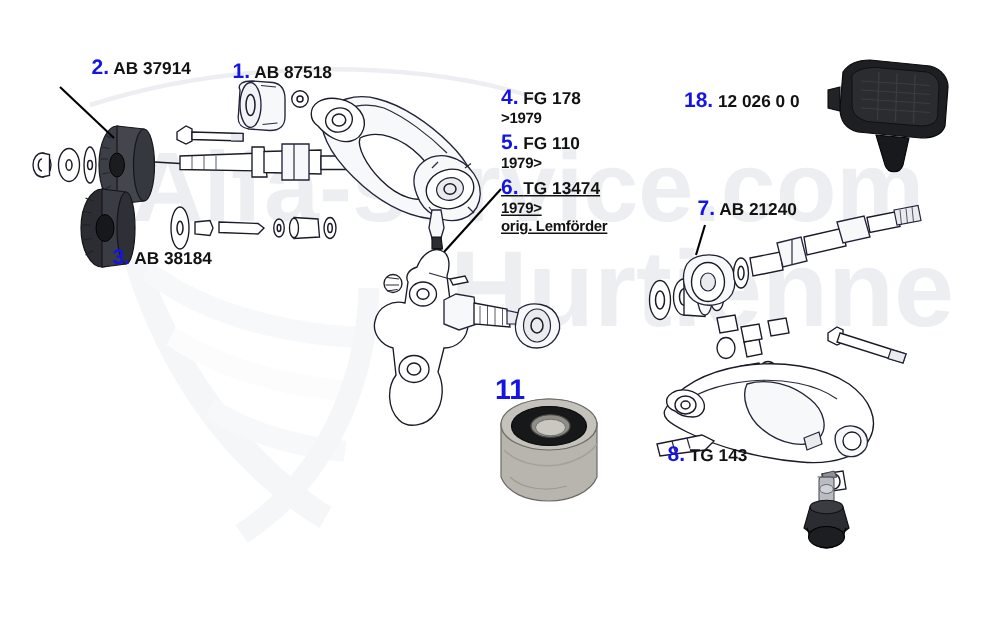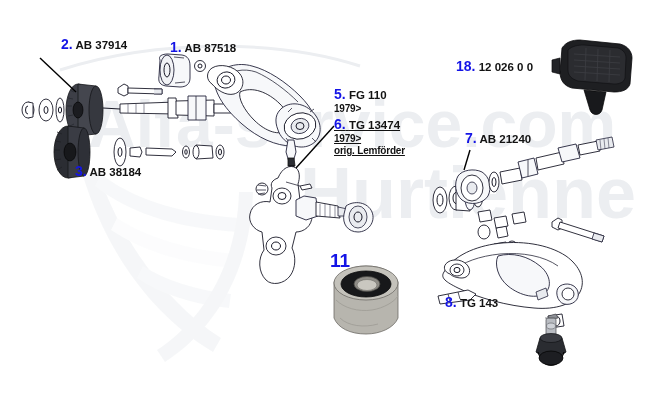--- a/index.html
+++ b/index.html
@@ -318,30 +318,35 @@
       <path d="M340 318 C 348 326 364 328 378 324" fill="none" stroke="#9d9b94" stroke-width="0.8"></path>
     </g>
 
   </svg>
 
   <div class="lbl" style="left:28px;  top:39px;margin-left:33px;">
     <span class="n">2.</span>
     <span>AB 37914</span>
   </div>
 
-  <div class="lbl" style="left:170px; top:42px;">
+  <div class="lbl" style="left:155px; top:42px;">
     <span class="n">1.</span>
     <span>AB 87518</span>
   </div>
 
   <div class="lbl" style="left:75px;  top:166px;">
     <span class="n">3.</span>
     <span>AB 38184</span>
   </div>
 
+  <div class="lbl" style="left:334px; top:59px;">
+    <span class="n">4.</span>
+    <span>FG 178</span>
+    <span class="sub">&gt;1979</span>
+  </div>
 
   <div class="lbl" style="left:334px; top:89px;">
     <span class="n">5.</span>
     <span>FG 110</span>
     <span class="sub">1979&gt;</span>
   </div>
 
   <div class="lbl" style="left:334px; top:119px;text-decoration:underline;">
     <span class="n">6.</span>
     <span>TG 13474</span>

